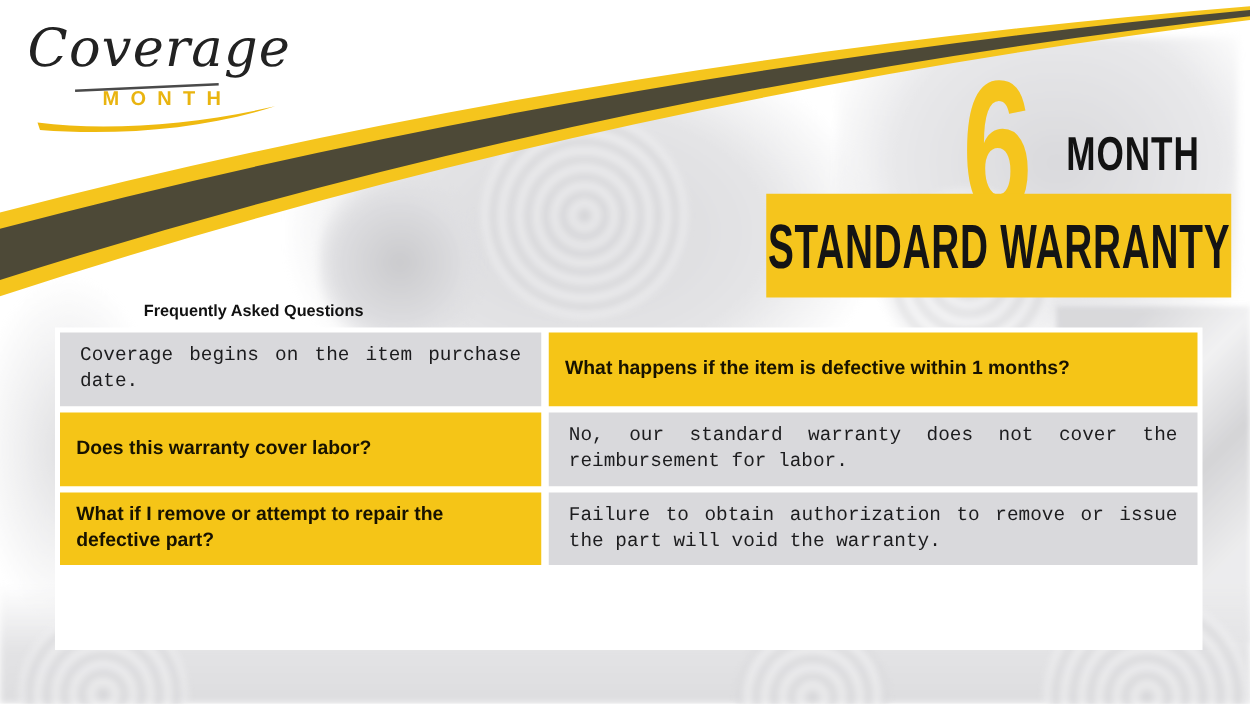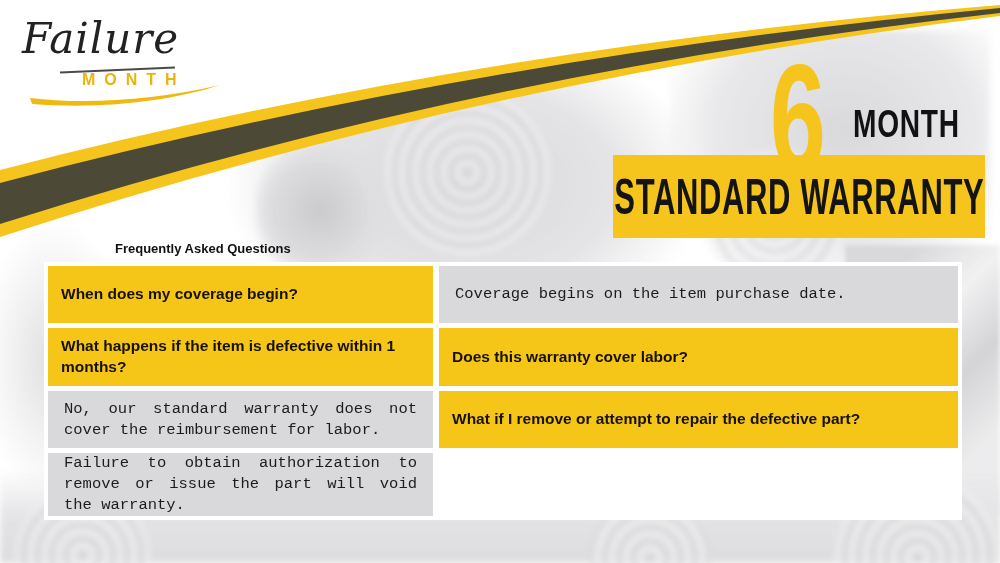--- a/index.html
+++ b/index.html
@@ -86,39 +86,38 @@
     <div class="bg-shape ring ring-b3"></div>
   </div>
 
   <svg class="band-svg" width="1000" height="563" viewBox="0 0 1000 563">
     <path d="M0,0 L1000,0 L1000,7 Q470,50 0,172 Z" fill="#ffffff"></path>
     <path d="M0,170 Q470,48 1000,5 L1000,16 Q480,80 0,237 Z" fill="#F5C51D"></path>
     <path d="M0,183 Q475,58 1000,8 L1000,13 Q480,71 0,224 Z" fill="#4D4937"></path>
   </svg>
 
   <div class="logo">
-    <div class="logo-script">Failure</div>
+    <div class="logo-script">Coverage</div>
     <div class="logo-underline"></div>
     <div class="logo-auto">MONTH</div>
     <svg class="logo-swoosh" width="200" height="30" viewBox="0 0 200 30">
       <path d="M5,16 C60,23 130,18 195,3 C140,21 70,27 7,22 Z" fill="#EFBA10"></path>
     </svg>
   </div>
 
   <div class="hl-number">6</div>
   <div class="hl-unit">MONTH</div>
 
   <div class="banner">
     <div class="banner-text">STANDARD WARRANTY</div>
   </div>
 
   <div class="faq-heading">Frequently Asked Questions</div>
 
   <div class="faq-table">
-    <div class="cell-q">When does my coverage begin?</div>
     <div class="cell-a">
       <span>Coverage begins on the item purchase date.</span>
     </div>
     <div class="cell-q">What happens if the item is defective within 1 months?</div>
     <div class="cell-q">Does this warranty cover labor?</div>
     <div class="cell-a">
       <span>No, our standard warranty does not cover the reimbursement for labor.</span>
     </div>
     <div class="cell-q">What if I remove or attempt to repair the defective part?</div>
     <div class="cell-a">

